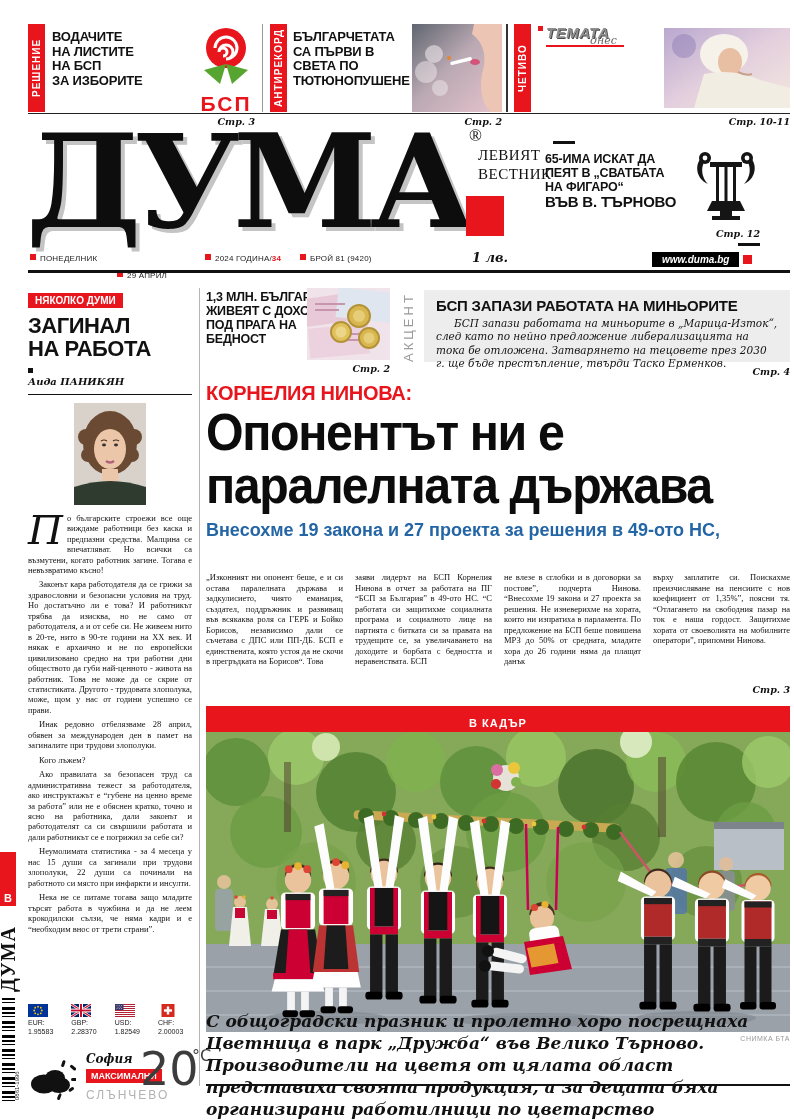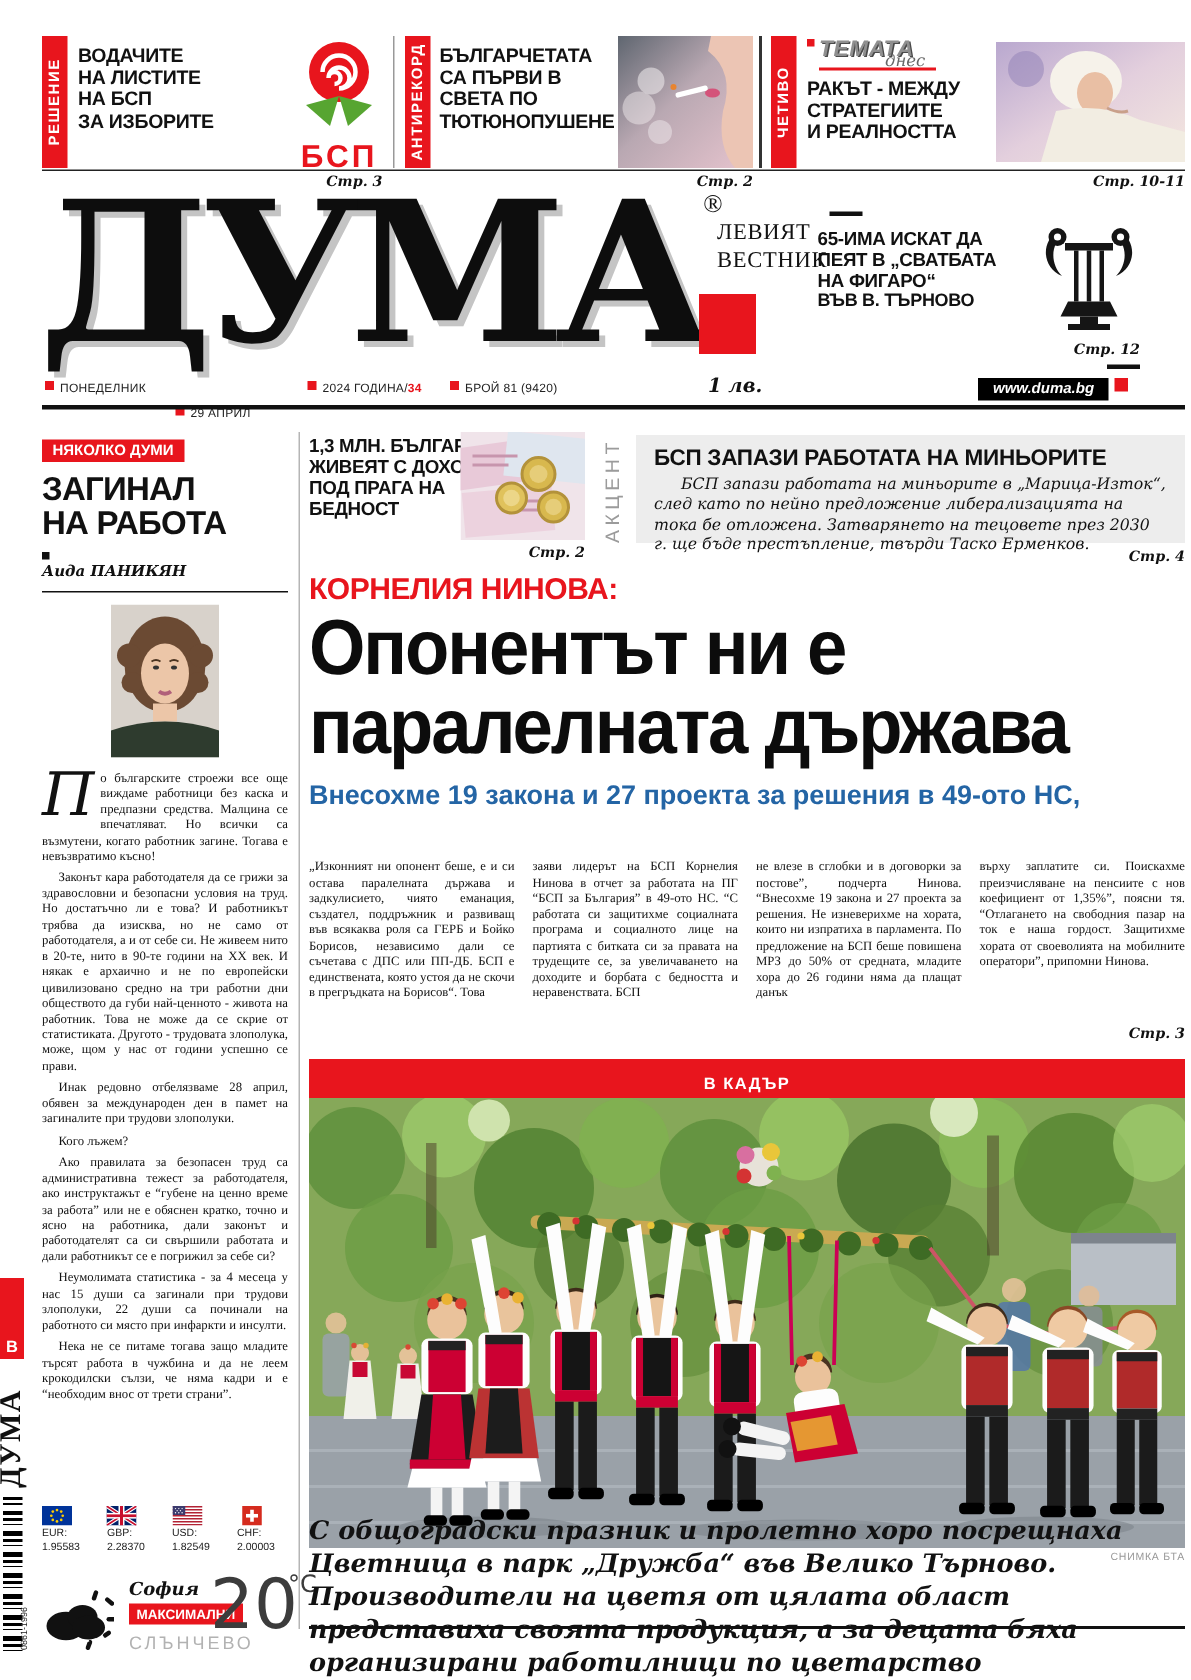--- a/index.html
+++ b/index.html
@@ -95,25 +95,20 @@
   <div class="abs vtag" style="left:514px;top:24px;width:17px;height:88px;">
       <span>ЧЕТИВО</span>
     </div>
   <div class="abs" style="left:538px;top:24px;width:120px;">
     <div style="position:relative;height:24px;">
       <span style="position:absolute;left:0;top:2px;width:5px;height:5px;background:var(--red);"></span>
       <span class="b i" style="position:absolute;left:8px;top:0;font-size:15px;color:#8f8f8f;text-shadow:1px 1px 0 #4a4a4a;letter-spacing:.5px;">ТЕМАТА</span>
       <span class="script" style="position:absolute;left:52px;top:10px;font-size:11px;color:#666;">днес</span>
       <span style="position:absolute;left:8px;top:21px;width:78px;height:2px;background:var(--red);"></span>
     </div>
-    <div style="margin-top:4px;">
-      <div class="btitle">РАКЪТ - МЕЖДУ</div>
-      <div class="btitle">СТРАТЕГИИТЕ</div>
-      <div class="btitle">И РЕАЛНОСТТА</div>
-    </div>
   </div>
 
   <div class="abs" style="left:664px;top:28px;width:126px;height:80px;">
     <svg width="126" height="80" viewBox="0 0 126 80">
       <defs>
           <linearGradient id="pat" x1="0" y1="0" x2="1" y2="1">
         <stop offset="0" stop-color="#b9a8cf"></stop>
             <stop offset=".5" stop-color="#e3cfdd"></stop>
             <stop offset="1" stop-color="#f4e7df"></stop>
       </linearGradient>
@@ -138,21 +133,21 @@
   <div class="abs serif" style="left:478px;top:146px;font-size:15px;line-height:1.25;letter-spacing:.5px;">
     <div>ЛЕВИЯТ</div>
     <div>ВЕСТНИК</div>
   </div>
   <div class="abs" style="left:466px;top:196px;width:38px;height:40px;background:var(--red);"></div>
   <div class="abs" style="left:553px;top:141px;width:22px;height:3px;background:#111;"></div>
   <div class="abs" style="left:545px;top:152px;">
     <div class="btitle" style="font-size:12.5px;">65-ИМА ИСКАТ ДА</div>
     <div class="btitle" style="font-size:12.5px;">ПЕЯТ В „СВАТБАТА</div>
     <div class="btitle" style="font-size:12.5px;">НА ФИГАРО“</div>
-    <div class="btitle" style="font-size:12px;">ВЪВ В. ТЪРНОВО</div>
+    <div class="btitle" style="font-size:15px;">ВЪВ В. ТЪРНОВО</div>
   </div>
 
   <div class="abs" style="left:690px;top:150px;width:72px;height:76px;">
     <svg width="72" height="76" viewBox="0 0 72 76" fill="#151515">
       <path d="M16 4 C4 10 4 28 18 34 C10 26 10 12 20 6 Z"></path>
       <path d="M56 4 C68 10 68 28 54 34 C62 26 62 12 52 6 Z"></path>
       <circle cx="15" cy="8" r="6"></circle>
         <circle cx="57" cy="8" r="6"></circle>
       <circle cx="15" cy="8" r="2.4" fill="#fff"></circle>
         <circle cx="57" cy="8" r="2.4" fill="#fff"></circle>
@@ -167,21 +162,21 @@
   </div>
   <div class="abs pref" style="left:700px;top:228px;width:60px;text-align:right;">Стр. 12</div>
   <div class="abs" style="left:738px;top:243px;width:22px;height:3px;background:#111;"></div>
 
   <div class="abs" style="left:28px;top:254px;width:762px;height:14px;">
     <span class="abs dateitem" style="left:2px;top:0;"><span class="rsq"></span><span>ПОНЕДЕЛНИК</span></span>
     <span class="abs dateitem" style="left:89px;top:17px;"><span class="rsq"></span><span>29 АПРИЛ</span></span>
     <span class="abs dateitem" style="left:177px;top:0;"><span class="rsq"></span><span>2024 ГОДИНА/</span><span class="red b">34</span></span>
     <span class="abs dateitem" style="left:272px;top:0;"><span class="rsq"></span><span>БРОЙ 81 (9420)</span></span>
     <span class="abs script b" style="left:444px;top:-4px;font-size:13px;">1 лв.</span>
-    <span class="abs" style="left:624px;top:-2px;display:flex;gap:4px;">
+    <span class="abs" style="left:624px;top:-2px;display:flex;align-items:center;gap:4px;">
       <span class="b i" style="background:#000;color:#fff;font-size:10px;padding:2px 10px;">www.duma.bg</span>
       <span style="width:9px;height:9px;background:var(--red);display:inline-block;"></span>
     </span>
   </div>
   <div class="abs" style="left:28px;top:270px;width:762px;height:3px;background:#111;"></div>
 
   <div class="abs" style="left:0;top:852px;width:16px;height:54px;background:var(--red);display:flex;align-items:flex-end;justify-content:center;">
     <span style="color:#fff;font-weight:bold;font-size:11px;margin-bottom:2px;">В</span>
   </div>
   <div class="abs serif b" style="left:-2px;top:908px;width:20px;height:84px;writing-mode:vertical-rl;transform:rotate(180deg);font-size:20px;letter-spacing:1px;display:flex;align-items:center;">ДУМА</div>

